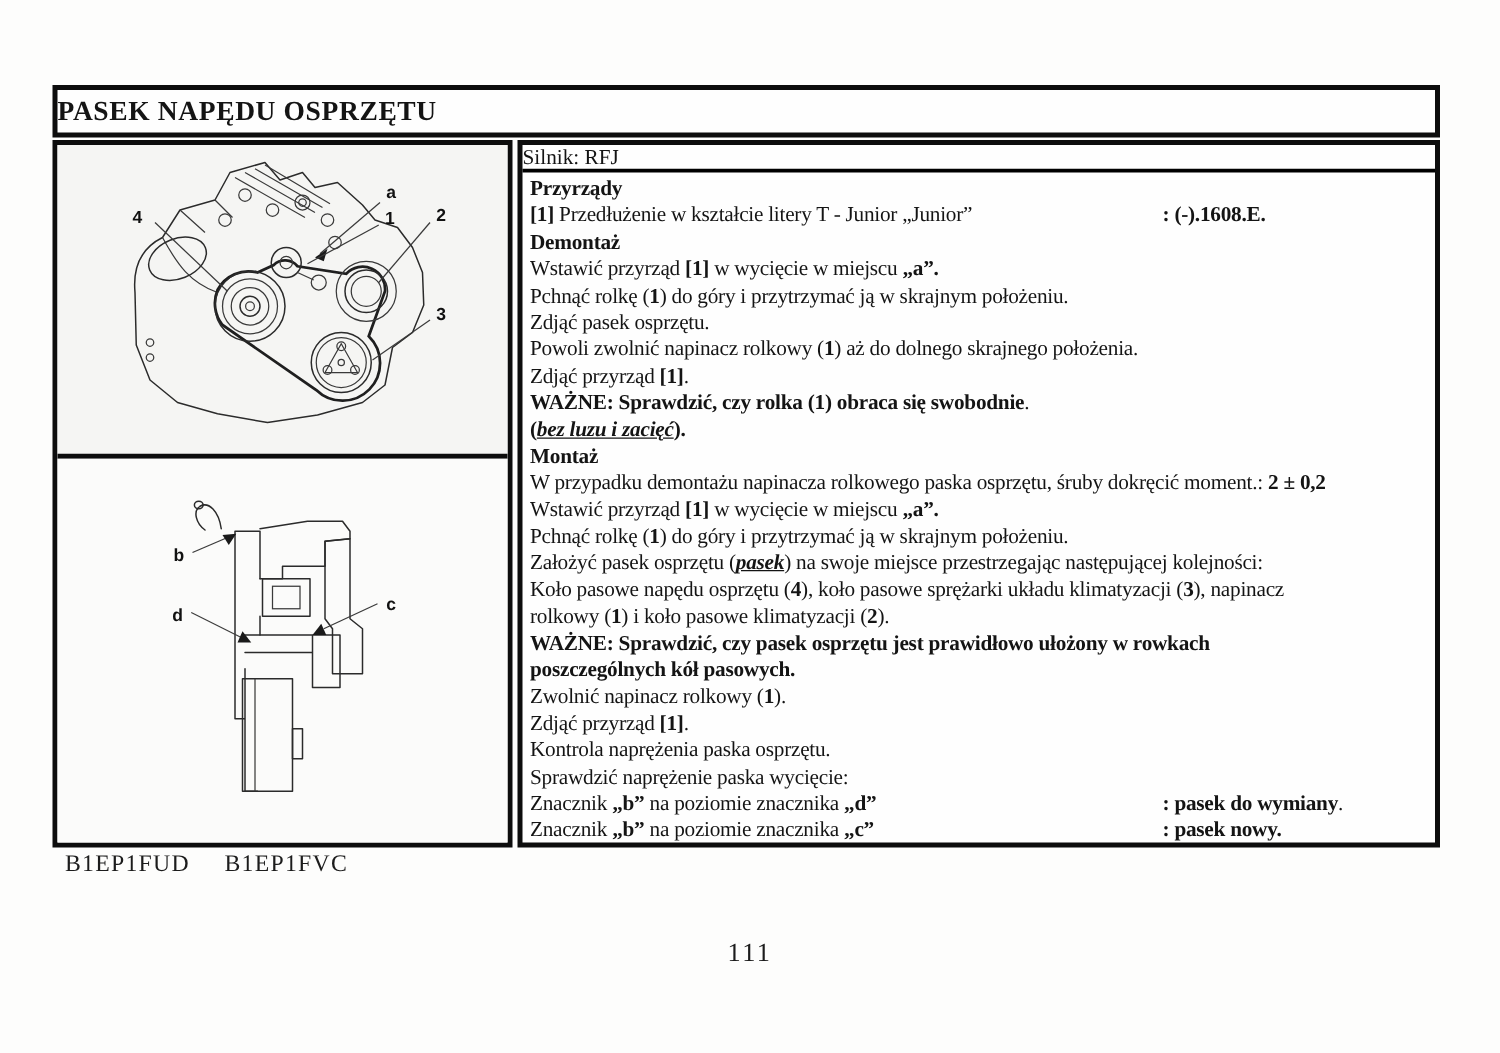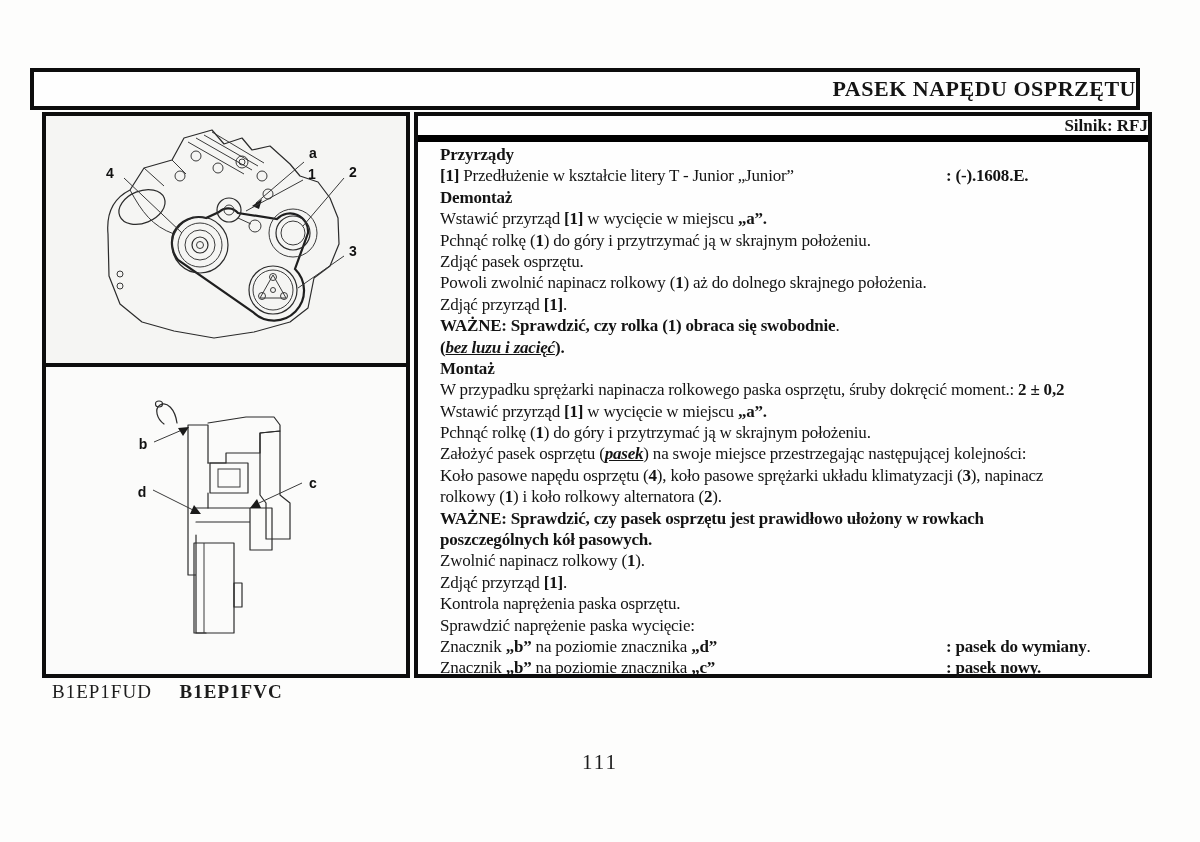--- a/index.html
+++ b/index.html
@@ -1,45 +1,45 @@
 <!DOCTYPE html>
 <html><head>
 <meta charset="utf-8">
 <style>
   html,body{margin:0;padding:0;background:#ffffff;}
   .page{
     position:relative; width:1200px; height:842px; background:#fdfdfc;
     font-family:"Liberation Serif", serif; color:#141414; overflow:hidden;
   }
   .box{position:absolute; box-sizing:border-box; border:4px solid #0d0d0d; background:#fefefe;}
-  .title-box{left:30px; top:68px; width:1110px; height:42px; text-align:right;}
+  .title-box{left:42px; top:68px; width:1110px; height:42px; text-align:left;}
   .title-box span{
     display:inline-block; margin-top:4px; font-size:22px; font-weight:bold; letter-spacing:.5px;
   }
   .left-box{left:42px; top:112px; width:368px; height:566px; padding:0;}
   .cell{position:relative; width:360px; overflow:hidden;}
   .cell.top{height:247px; border-bottom:4px solid #0d0d0d; background:#f5f5f3;}
   .cell.bottom{height:307px; background:#fbfbfa;}
   .right-box{left:414px; top:112px; width:738px; height:566px;}
   .rheader{
-    height:19px; line-height:19px; border-bottom:7px solid #000000; text-align:right;
-    font-weight:bold; font-size:17px;
-  }
-  .rbody{position:relative; padding:2px 6px 0 22px; overflow:hidden; height:534px;}
+    height:19px; line-height:19px; border-bottom:3px solid #000000; text-align:left;
+    font-weight:normal; font-size:17px;
+  }
+  .rbody{position:relative; padding:2px 6px 0 6px; overflow:hidden; height:534px;}
   .pline{
     position:relative; height:21.4px; line-height:21.4px; font-size:17px;
     letter-spacing:-0.2px; white-space:nowrap;
   }
   .pline .b{font-weight:bold;}
   .pline .i{font-style:italic;text-decoration:underline;}
   .pline .val{position:absolute; left:506px; top:0;}
   .caption{
     position:absolute; left:52px; top:681px; font-size:19px; letter-spacing:1px; color:#1c1c1c;
   }
-  .caption span + span{margin-left:22px;font-weight:bold;}
+  .caption span + span{margin-left:22px;}
   .pagenum{
     position:absolute; left:0; top:750px; width:1200px; text-align:center;
     font-size:21px; letter-spacing:2px; color:#1c1c1c;
   }
   svg{display:block;}
   svg .ln{stroke:#2b2b2b; stroke-width:1.2; fill:none; stroke-linejoin:round; stroke-linecap:round;}
   svg .belt{stroke:#1f1f1f; stroke-width:2.2; fill:none;}
   svg .thin{stroke:#3a3a3a; stroke-width:1; fill:none;}
   svg .fillb{fill:#1a1a1a; stroke:none;}
   svg text{
@@ -168,26 +168,26 @@
         <div class="pline"><span class="b">[1]</span><span> Przedłużenie w kształcie litery T - Junior „Junior”</span><span class="val"><span class="b">: (-).1608.E.</span></span></div>
         <div class="pline"><span class="b">Demontaż</span></div>
         <div class="pline"><span>Wstawić przyrząd </span><span class="b">[1]</span><span> w wycięcie w miejscu </span><span class="b">„a”.</span></div>
         <div class="pline"><span>Pchnąć rolkę (</span><span class="b">1</span><span>) do góry i przytrzymać ją w skrajnym położeniu.</span></div>
         <div class="pline"><span>Zdjąć pasek osprzętu.</span></div>
         <div class="pline"><span>Powoli zwolnić napinacz rolkowy (</span><span class="b">1</span><span>) aż do dolnego skrajnego położenia.</span></div>
         <div class="pline"><span>Zdjąć przyrząd </span><span class="b">[1]</span><span>.</span></div>
         <div class="pline"><span class="b">WAŻNE: Sprawdzić, czy rolka (1) obraca się swobodnie</span><span>.</span></div>
         <div class="pline"><span class="b">(</span><span class="b i">bez luzu i zacięć</span><span class="b">).</span></div>
         <div class="pline"><span class="b">Montaż</span></div>
-        <div class="pline"><span>W przypadku sprężarki napinacza rolkowego paska osprzętu, śruby dokręcić moment.: </span><span class="b">2 ± 0,2</span></div>
+        <div class="pline"><span>W przypadku demontażu napinacza rolkowego paska osprzętu, śruby dokręcić moment.: </span><span class="b">2 ± 0,2</span></div>
         <div class="pline"><span>Wstawić przyrząd </span><span class="b">[1]</span><span> w wycięcie w miejscu </span><span class="b">„a”.</span></div>
         <div class="pline"><span>Pchnąć rolkę (</span><span class="b">1</span><span>) do góry i przytrzymać ją w skrajnym położeniu.</span></div>
         <div class="pline"><span>Założyć pasek osprzętu (</span><span class="b i">pasek</span><span>) na swoje miejsce przestrzegając następującej kolejności:</span></div>
         <div class="pline"><span>Koło pasowe napędu osprzętu (</span><span class="b">4</span><span>), koło pasowe sprężarki układu klimatyzacji (</span><span class="b">3</span><span>), napinacz</span></div>
-        <div class="pline"><span>rolkowy (</span><span class="b">1</span><span>) i koło rolkowy alternatora (</span><span class="b">2</span><span>).</span></div>
+        <div class="pline"><span>rolkowy (</span><span class="b">1</span><span>) i koło pasowe klimatyzacji (</span><span class="b">2</span><span>).</span></div>
         <div class="pline"><span class="b">WAŻNE: Sprawdzić, czy pasek osprzętu jest prawidłowo ułożony w rowkach</span></div>
         <div class="pline"><span class="b">poszczególnych kół pasowych.</span></div>
         <div class="pline"><span>Zwolnić napinacz rolkowy (</span><span class="b">1</span><span>).</span></div>
         <div class="pline"><span>Zdjąć przyrząd </span><span class="b">[1]</span><span>.</span></div>
         <div class="pline"><span>Kontrola naprężenia paska osprzętu.</span></div>
         <div class="pline"><span>Sprawdzić naprężenie paska wycięcie:</span></div>
         <div class="pline"><span>Znacznik </span><span class="b">„b”</span><span> na poziomie znacznika </span><span class="b">„d”</span><span class="val"><span class="b">: pasek do wymiany</span><span>.</span></span></div>
         <div class="pline"><span>Znacznik </span><span class="b">„b”</span><span> na poziomie znacznika </span><span class="b">„c”</span><span class="val"><span class="b">: pasek nowy.</span></span></div>
       </div>
   </div>

